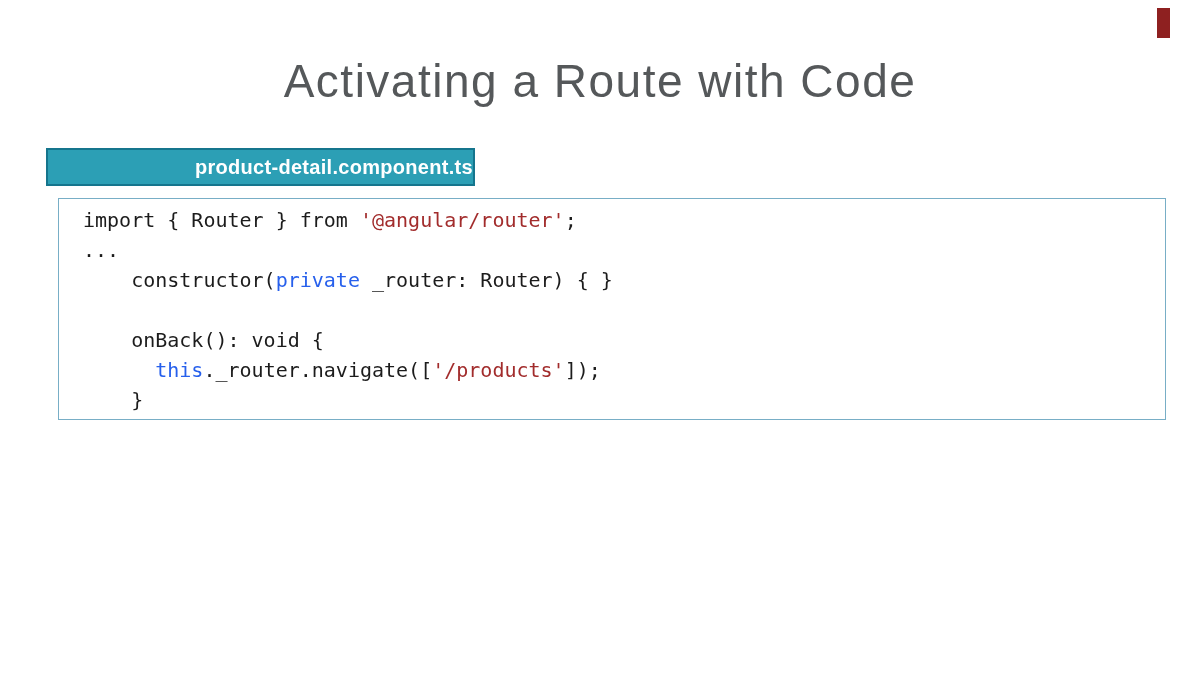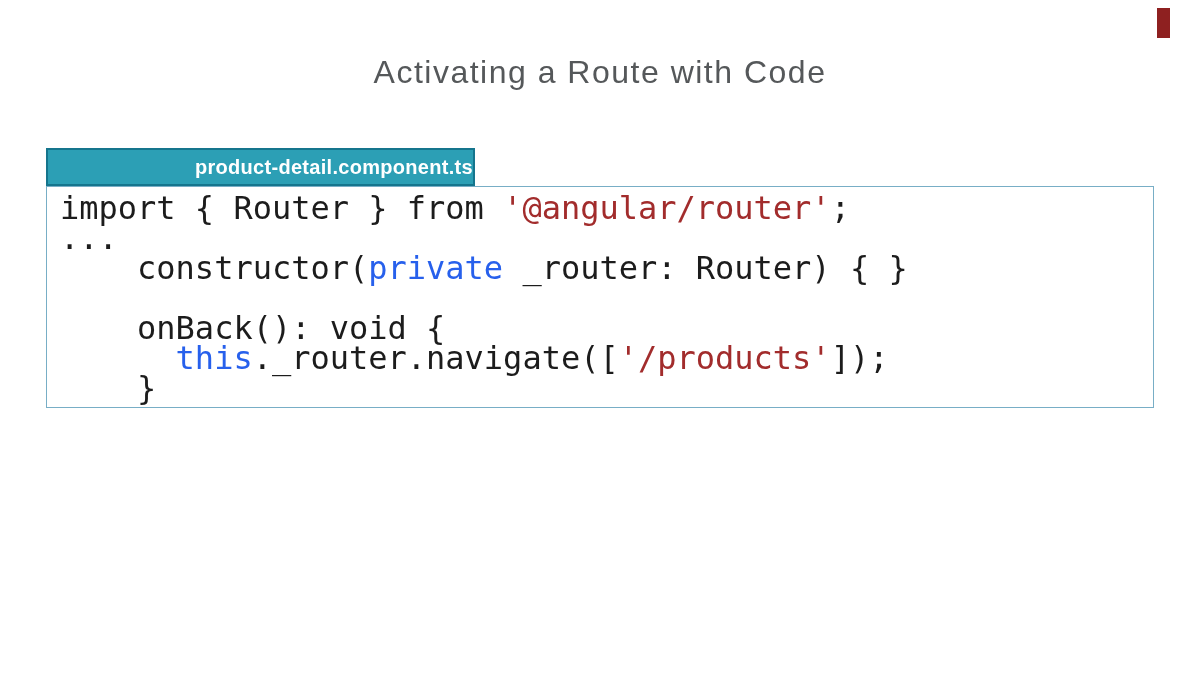--- a/index.html
+++ b/index.html
@@ -12,21 +12,21 @@
     overflow: hidden;
   }
   .title {
     position: absolute;
     top: 54px;
     left: 0;
     right: 0;
     margin: 0;
     text-align: center;
     font-weight: 300;
-    font-size: 32px;
+    font-size: 46px;
     letter-spacing: 1.5px;
     color: var(--title-text, #55585a);
   }
   .corner-accent {
     position: absolute;
     left: 1157px;
     top: 8px;
     width: 13px;
     height: 30px;
     background: var(--corner-accent, #8e2020);
@@ -53,24 +53,24 @@
   }
   .code-box {
     position: absolute;
     left: 46px;
     top: 186px;
     width: 1108px;
     height: 222px;
     box-sizing: border-box;
     border: 1px solid var(--box-border, #78aec6);
     background: #ffffff;
-    margin: 0;
-    padding: 6px 0 0 13px;
+    margin: 12px;
+    padding: 6px 0 0 24px;
     font-family: "Liberation Mono", "DejaVu Sans Mono", monospace;
-    font-size: 32px;
+    font-size: 20px;
     line-height: 30px;
     color: var(--code-text, #1c1c1c);
     white-space: pre;
     overflow: hidden;
   }
   .code-line { min-height: 30px; white-space: pre; }
   .tok-plain   { color: var(--code-text, #1c1c1c); }
   .tok-keyword { color: var(--keyword, #2760ec); }
   .tok-string  { color: var(--string, #a22c2c); }
 </style>

